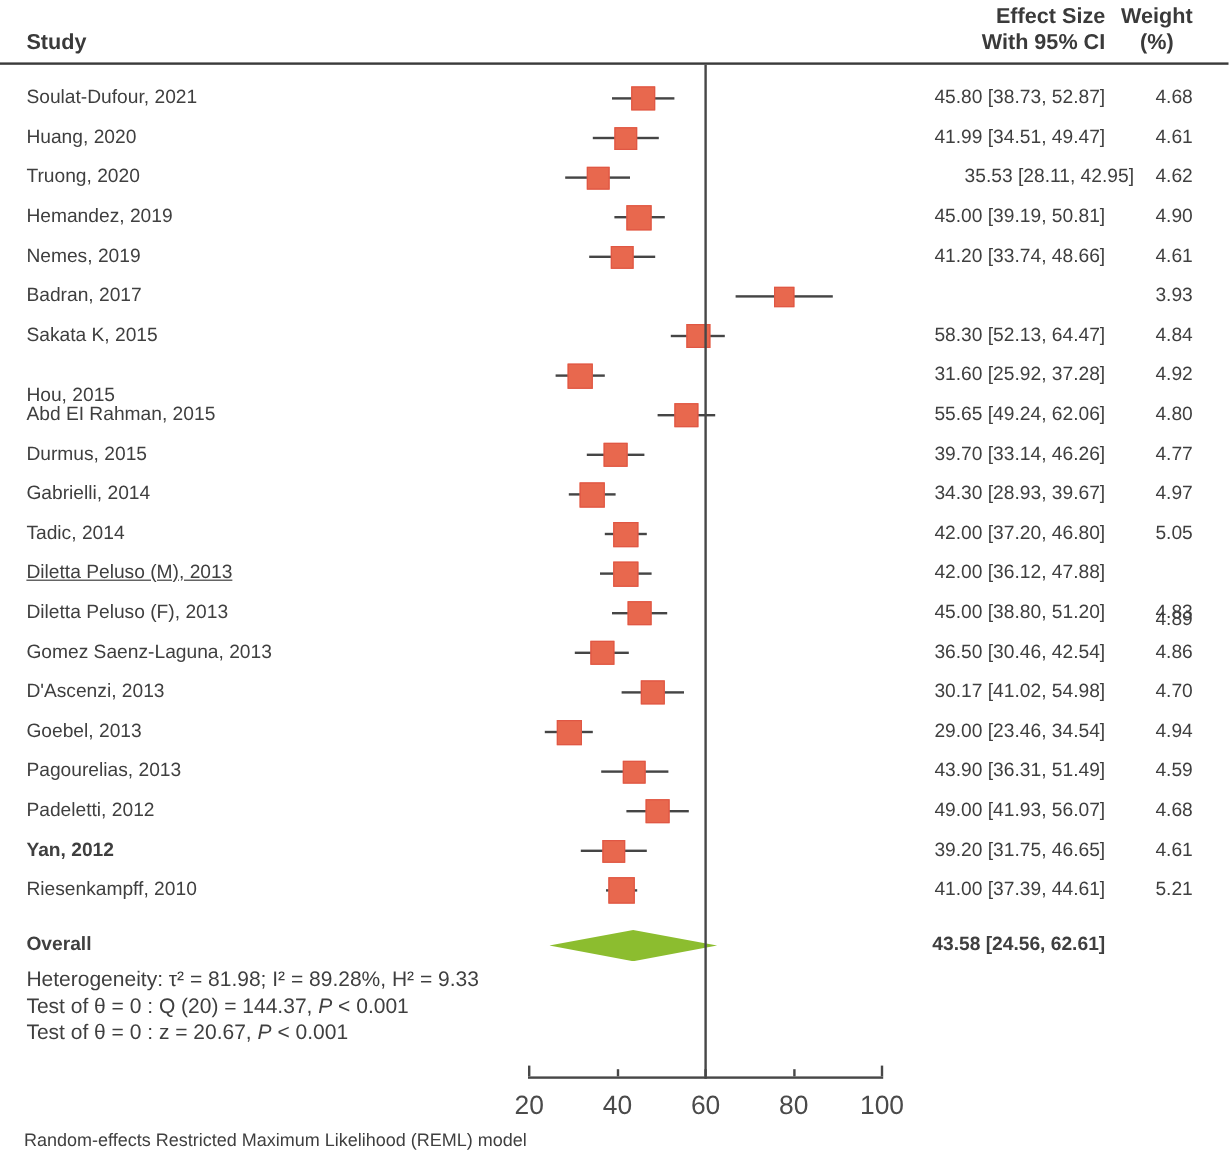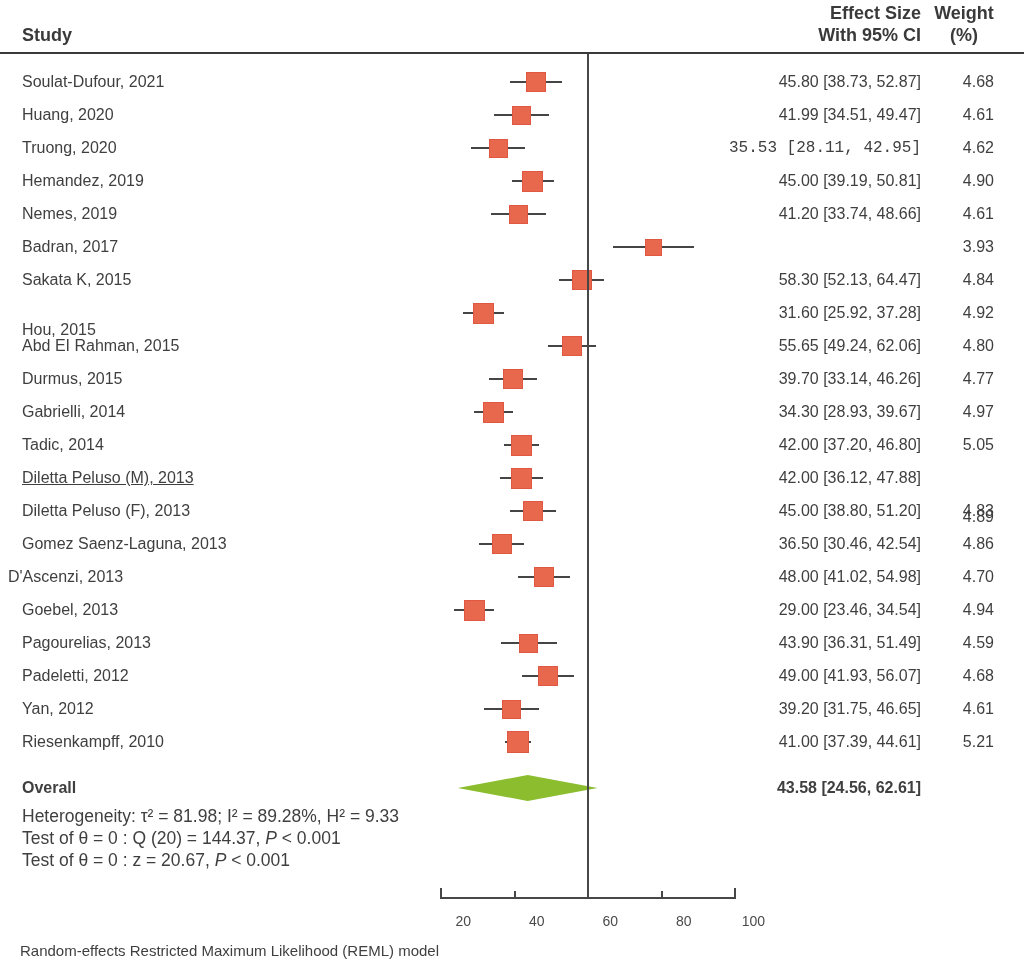--- a/index.html
+++ b/index.html
@@ -9,21 +9,21 @@
   }
   .abs{position:absolute;}
   .hdr{font-size:18px;font-weight:700;color:#3a3a3a;line-height:22px;}
   .rowtxt{font-size:16px;line-height:20px;white-space:nowrap;}
   .efftxt{font-size:16px;line-height:20px;white-space:nowrap;text-align:right;}
   .bold{font-weight:700;}
   .ciline{height:2px;background:#454545;}
   .sq{background:#e8684e;border:1px solid #e05744;box-sizing:border-box;}
   .diamond{background:#8cbd2f;clip-path:polygon(0% 50%,50% 0%,100% 50%,50% 100%);}
   .stat{font-size:17.5px;line-height:22px;color:#3f3f3f;white-space:nowrap;}
-  .axis-label{font-size:14px;color:#4a4a4a;text-align:right;line-height:22px;}
+  .axis-label{font-size:22px;color:#4a4a4a;text-align:center;line-height:22px;}
   .tick{width:2px;background:#474747;}
   #sep{left:0;top:52px;width:1024px;height:2px;background:#3a3a3a;}
   #refline{width:2px;background:#474747;z-index:5;}
   #axisline{height:2px;background:#474747;}
   #footnote{font-size:15px;color:#3f3f3f;white-space:nowrap;}
 </style>
 </head>
 <body>
 
 <div id="figure">
@@ -47,21 +47,21 @@
       <div class="efftxt" style="position: absolute; left: 640px; top: 72px; width: 281px;">45.80 [38.73, 52.87]</div>
       <div class="efftxt" style="position: absolute; left: 904px; top: 72px; width: 90px;">4.68</div>
       <div class="rowtxt" style="position: absolute; left: 22px; top: 105px;">Huang, 2020</div>
       <div class="ciline" style="position: absolute; left: 494.324px; top: 114px; width: 54.978px;"></div>
       <div class="sq" style="position: absolute; left: 512.313px; top: 105.5px; width: 19px; height: 19px; z-index: 3;"></div>
       <div class="efftxt" style="position: absolute; left: 640px; top: 105px; width: 281px;">41.99 [34.51, 49.47]</div>
       <div class="efftxt" style="position: absolute; left: 904px; top: 105px; width: 90px;">4.61</div>
       <div class="rowtxt" style="position: absolute; left: 22px; top: 138px;">Truong, 2020</div>
       <div class="ciline" style="position: absolute; left: 470.804px; top: 147px; width: 54.537px;"></div>
       <div class="sq" style="position: absolute; left: 488.573px; top: 138.5px; width: 19px; height: 19px; z-index: 3;"></div>
-      <div class="efftxt" style="position: absolute; left: 640px; top: 138px; width: 281px; font-family: Liberation Mono, monospace;">35.53 [28.11, 42.95]</div>
+      <div class="efftxt" style="position: absolute; left: 664px; top: 138px; width: 281px;">35.53 [28.11, 42.95]</div>
       <div class="efftxt" style="position: absolute; left: 904px; top: 138px; width: 90px;">4.62</div>
       <div class="rowtxt" style="position: absolute; left: 22px; top: 171px;">Hemandez, 2019</div>
       <div class="ciline" style="position: absolute; left: 511.523px; top: 180px; width: 42.7035px;"></div>
       <div class="sq" style="position: absolute; left: 522.375px; top: 170.5px; width: 21px; height: 21px; z-index: 3;"></div>
       <div class="efftxt" style="position: absolute; left: 640px; top: 171px; width: 281px;">45.00 [39.19, 50.81]</div>
       <div class="efftxt" style="position: absolute; left: 904px; top: 171px; width: 90px;">4.90</div>
       <div class="rowtxt" style="position: absolute; left: 22px; top: 204px;">Nemes, 2019</div>
       <div class="ciline" style="position: absolute; left: 491.495px; top: 213px; width: 54.831px;"></div>
       <div class="sq" style="position: absolute; left: 509.41px; top: 204.5px; width: 19px; height: 19px; z-index: 3;"></div>
       <div class="efftxt" style="position: absolute; left: 640px; top: 204px; width: 281px;">41.20 [33.74, 48.66]</div>
@@ -108,41 +108,41 @@
       <div class="rowtxt" style="position: absolute; left: 22px; top: 501px;">Diletta Peluso (F), 2013</div>
       <div class="ciline" style="position: absolute; left: 510.09px; top: 510px; width: 45.57px;"></div>
       <div class="sq" style="position: absolute; left: 522.875px; top: 501px; width: 20px; height: 20px; z-index: 3;"></div>
       <div class="efftxt" style="position: absolute; left: 640px; top: 501px; width: 281px;">45.00 [38.80, 51.20]</div>
       <div class="efftxt" style="position: absolute; left: 904px; top: 501px; width: 90px;">4.83</div>
       <div class="rowtxt" style="position: absolute; left: 22px; top: 534px;">Gomez Saenz-Laguna, 2013</div>
       <div class="ciline" style="position: absolute; left: 479.44px; top: 543px; width: 44.394px;"></div>
       <div class="sq" style="position: absolute; left: 491.637px; top: 534px; width: 20px; height: 20px; z-index: 3;"></div>
       <div class="efftxt" style="position: absolute; left: 640px; top: 534px; width: 281px;">36.50 [30.46, 42.54]</div>
       <div class="efftxt" style="position: absolute; left: 904px; top: 534px; width: 90px;">4.86</div>
-      <div class="rowtxt" style="position: absolute; left: 8px; top: 567px;">D'Ascenzi, 2013</div>
+      <div class="rowtxt" style="position: absolute; left: 22px; top: 567px;">D'Ascenzi, 2013</div>
       <div class="ciline" style="position: absolute; left: 518.249px; top: 576px; width: 51.303px;"></div>
       <div class="sq" style="position: absolute; left: 533.9px; top: 567px; width: 20px; height: 20px; z-index: 3;"></div>
-      <div class="efftxt" style="position: absolute; left: 640px; top: 567px; width: 281px;">48.00 [41.02, 54.98]</div>
+      <div class="efftxt" style="position: absolute; left: 640px; top: 567px; width: 281px;">30.17 [41.02, 54.98]</div>
       <div class="efftxt" style="position: absolute; left: 904px; top: 567px; width: 90px;">4.70</div>
       <div class="rowtxt" style="position: absolute; left: 22px; top: 600px;">Goebel, 2013</div>
       <div class="ciline" style="position: absolute; left: 453.716px; top: 609px; width: 40.719px;"></div>
       <div class="sq" style="position: absolute; left: 463.575px; top: 599.5px; width: 21px; height: 21px; z-index: 3;"></div>
       <div class="efftxt" style="position: absolute; left: 640px; top: 600px; width: 281px;">29.00 [23.46, 34.54]</div>
       <div class="efftxt" style="position: absolute; left: 904px; top: 600px; width: 90px;">4.94</div>
       <div class="rowtxt" style="position: absolute; left: 22px; top: 633px;">Pagourelias, 2013</div>
       <div class="ciline" style="position: absolute; left: 500.939px; top: 642px; width: 55.7865px;"></div>
       <div class="sq" style="position: absolute; left: 519.332px; top: 633.5px; width: 19px; height: 19px; z-index: 3;"></div>
       <div class="efftxt" style="position: absolute; left: 640px; top: 633px; width: 281px;">43.90 [36.31, 51.49]</div>
       <div class="efftxt" style="position: absolute; left: 904px; top: 633px; width: 90px;">4.59</div>
       <div class="rowtxt" style="position: absolute; left: 22px; top: 666px;">Padeletti, 2012</div>
       <div class="ciline" style="position: absolute; left: 521.593px; top: 675px; width: 51.9645px;"></div>
       <div class="sq" style="position: absolute; left: 537.575px; top: 666px; width: 20px; height: 20px; z-index: 3;"></div>
       <div class="efftxt" style="position: absolute; left: 640px; top: 666px; width: 281px;">49.00 [41.93, 56.07]</div>
       <div class="efftxt" style="position: absolute; left: 904px; top: 666px; width: 90px;">4.68</div>
-      <div class="rowtxt" style="position: absolute; left: 22px; top: 699px;">Yan, 2012</div>
+      <div class="rowtxt" style="position: absolute; left: 22px; top: 699px; font-weight: bold;">Yan, 2012</div>
       <div class="ciline" style="position: absolute; left: 484.181px; top: 708px; width: 54.7575px;"></div>
       <div class="sq" style="position: absolute; left: 502.06px; top: 699.5px; width: 19px; height: 19px; z-index: 3;"></div>
       <div class="efftxt" style="position: absolute; left: 640px; top: 699px; width: 281px;">39.20 [31.75, 46.65]</div>
       <div class="efftxt" style="position: absolute; left: 904px; top: 699px; width: 90px;">4.61</div>
       <div class="rowtxt" style="position: absolute; left: 22px; top: 732px;">Riesenkampff, 2010</div>
       <div class="ciline" style="position: absolute; left: 504.908px; top: 741px; width: 26.5335px;"></div>
       <div class="sq" style="position: absolute; left: 507.175px; top: 731px; width: 22px; height: 22px; z-index: 3;"></div>
       <div class="efftxt" style="position: absolute; left: 640px; top: 732px; width: 281px;">41.00 [37.39, 44.61]</div>
       <div class="efftxt" style="position: absolute; left: 904px; top: 732px; width: 90px;">5.21</div>
       <div class="rowtxt bold" style="position: absolute; left: 22px; top: 778px;">Overall</div>

